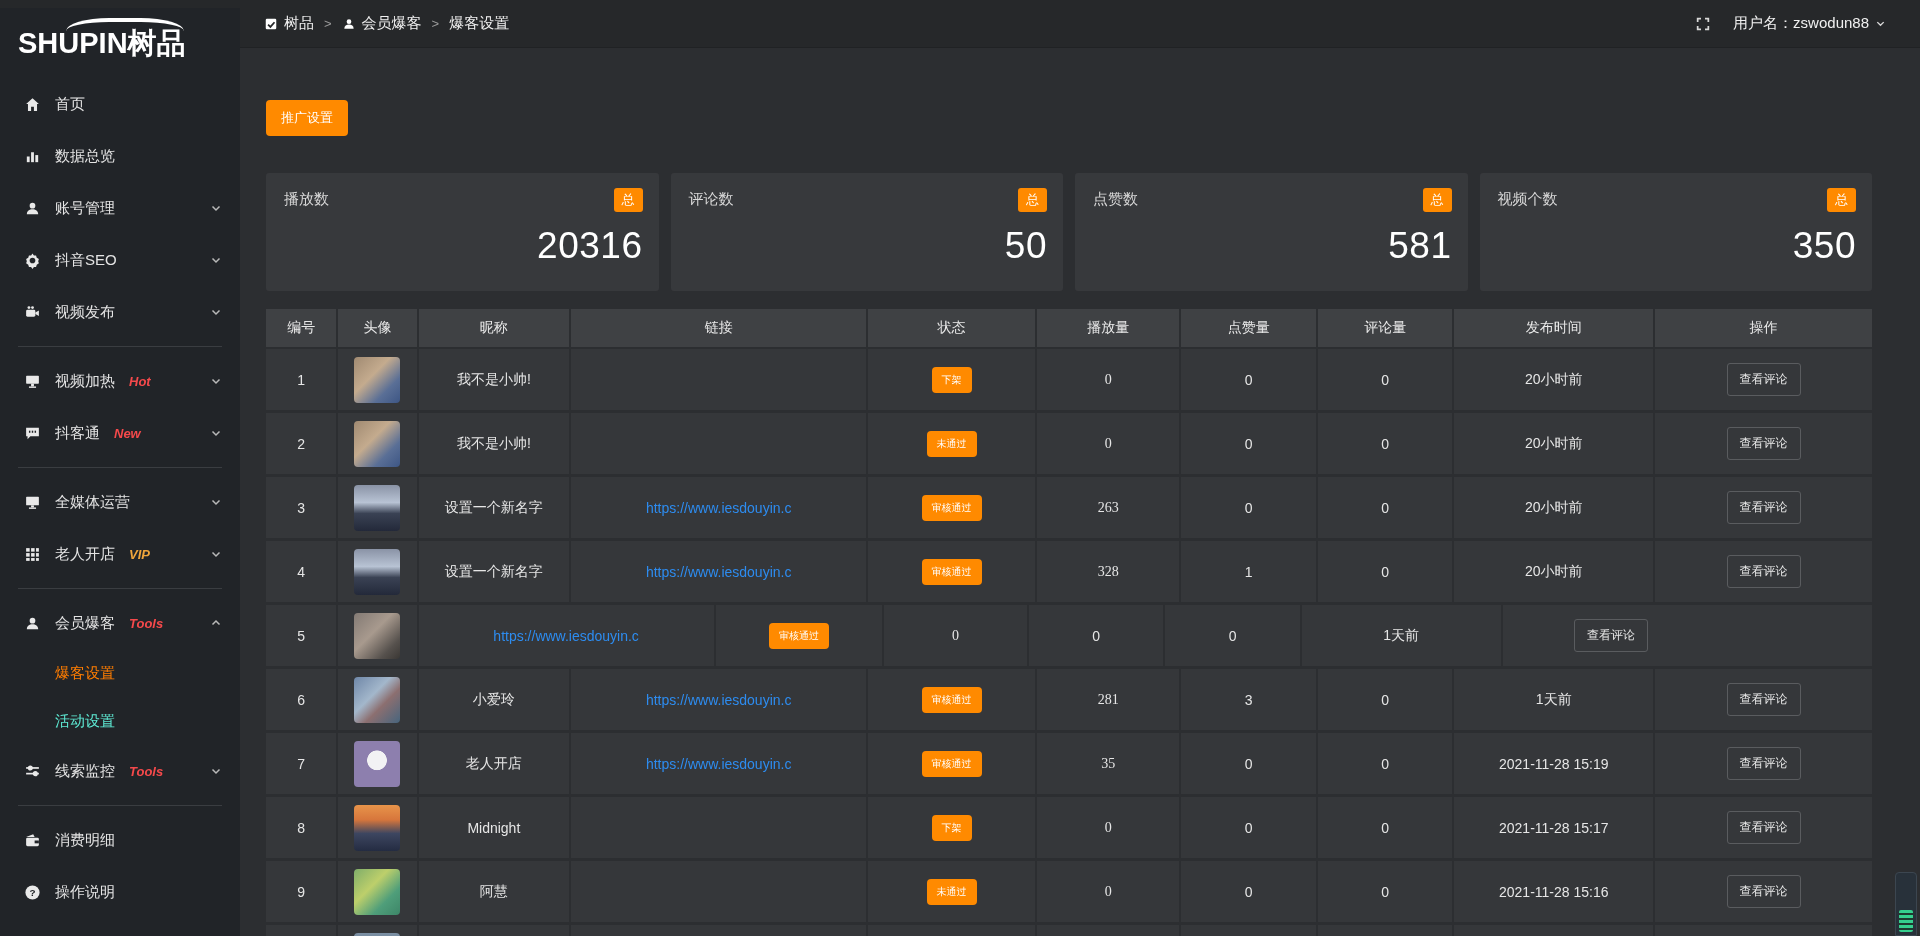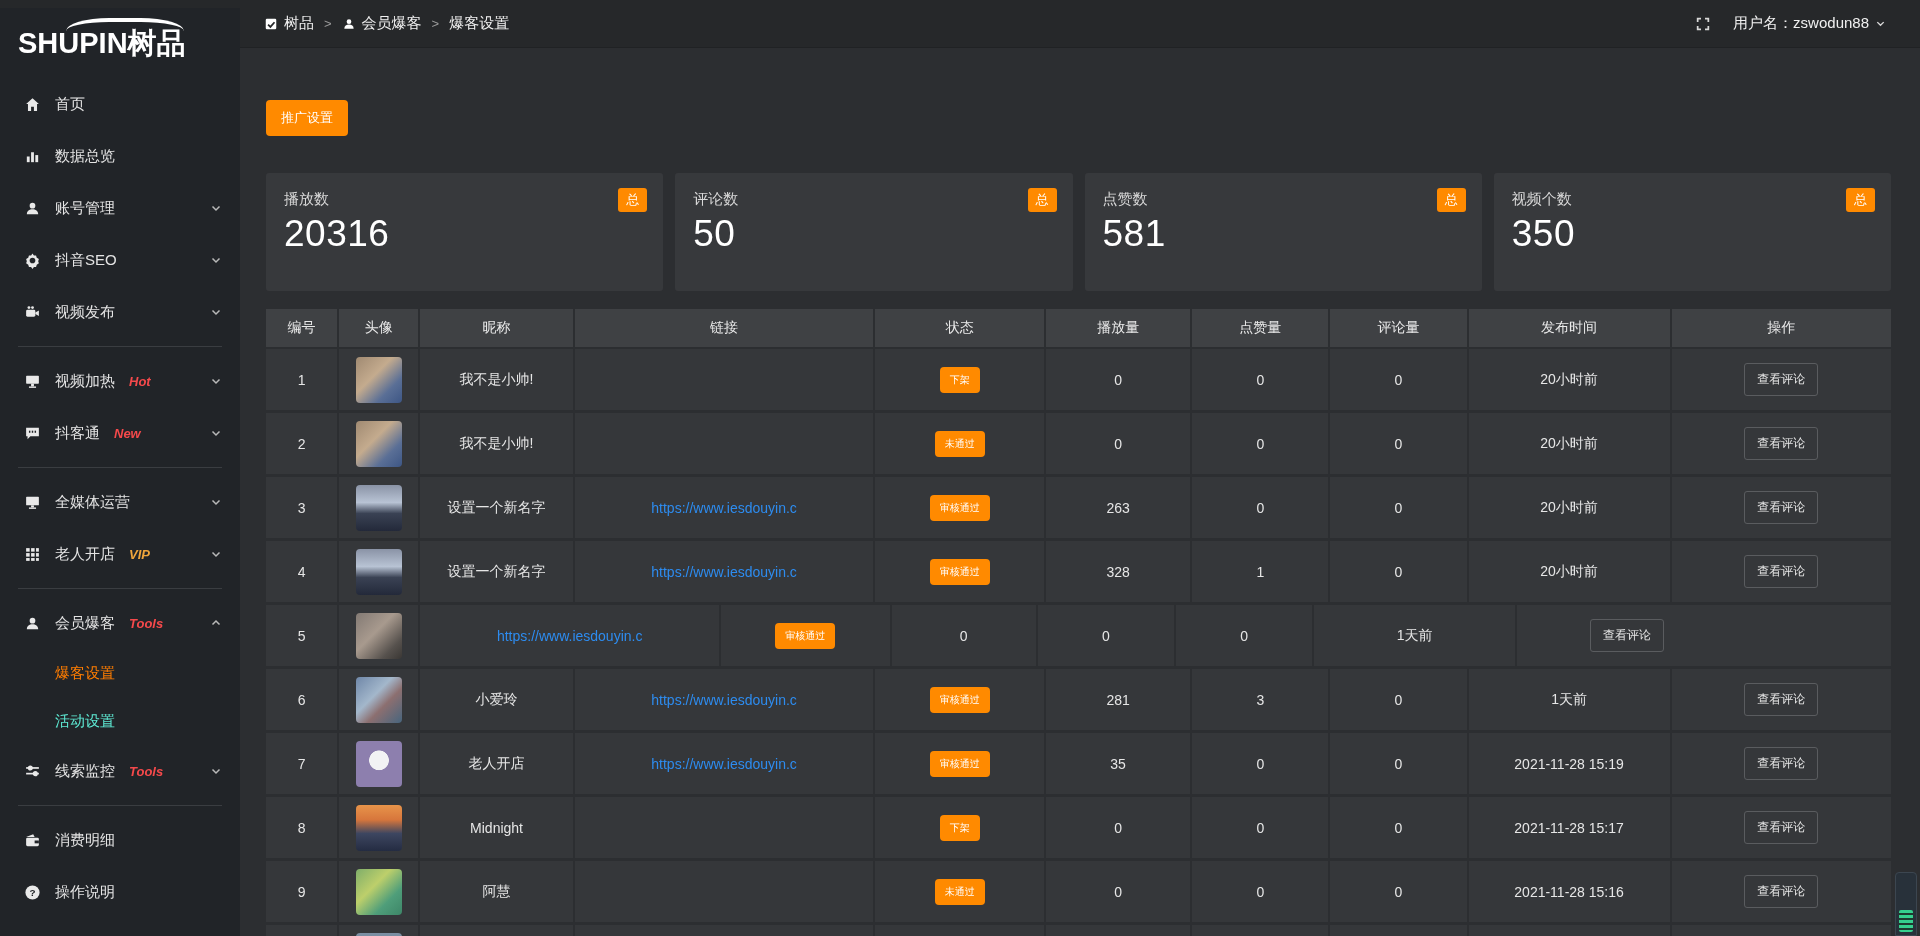--- a/index.html
+++ b/index.html
@@ -31,42 +31,42 @@
   .m-tag { font-style:italic; font-weight:700; font-size:13px; margin-left:14px; }
   .tag-red { color:#f4494b; }
   .tag-gold { color:#f0a63c; }
   .m-chev { margin-left:auto; width:12px; height:12px; color:#b9b9b9; }
   .m-divider { height:1px; background:#3a3d41; margin:8px 18px; }
   .sub-item { height:48px; display:flex; align-items:center; padding-left:55px; font-size:15px;
               color:#5eead4; cursor:pointer; }
   .sub-item.active { color:#ff7d00; }
 
   
-  .main { margin-left:240px; padding:48px 29px 0 26px; height:936px; overflow:hidden; }
+  .main { margin-left:240px; padding:48px 48px 0 26px; height:936px; overflow:hidden; }
   .promo-btn { margin-top:52px; display:inline-block; background:#ff8a00; color:#fff; font-size:13px;
                padding:9px 15px; border:none; border-radius:4px; cursor:pointer; }
 
   .cards { display:flex; gap:12px; margin-top:37px; }
   .card { flex:1; background:#37393c; border-radius:3px; height:118px; padding:17px 16px 0 18px; position:relative; }
   .card-label { font-size:15px; color:#d8d8d8; }
-  .card-value { font-size:37px; color:#fff; margin-top:4px; font-weight:400; letter-spacing:0.5px; }
+  .card-value { font-size:37px; color:#fff; margin-top:16px; font-weight:400; letter-spacing:0.5px;text-align:right; }
   .card-badge { position:absolute; top:15px; right:16px; background:#ff8a00; color:#fff;
                 font-size:13px; padding:3px 8px; border-radius:3px; }
 
   
   .table { margin-top:18px; }
   .tr { display:flex; background:#35373a; border-bottom:3px solid #2c2e31; }
   .tr.head { background:#3f4144; height:40px; border-bottom:2px solid #2c2e31; }
   .tr:not(.head) { height:64px; }
   .td { display:flex; align-items:center; justify-content:center; font-size:14px; color:#e6e6e6;
         border-right:2px solid #2c2e31; overflow:hidden; padding:0 6px; }
   .td:last-child { border-right:none; }
   .tr.head .td { font-size:14px; color:#eaeaea; }
   .c1 { width:4.5%; } .c2 { width:5%; } .c3 { width:9.5%; } .c4 { width:18.5%; }
-  .c5 { width:10.5%; } .c6 { width:9%; } .c7 { width:8.5%; } .c8 { width:8.5%; }
+  .c5 { width:10.5%; } .c6 { width:9%;font-family:Liberation Serif, serif; } .c7 { width:8.5%; } .c8 { width:8.5%; }
   .c9 { width:12.5%; } .c10 { width:13.5%; }
 
   .avatar { width:46px; height:46px; border-radius:4px; flex:none; }
   .av-boy    { background:linear-gradient(135deg,#a08a72 0%,#c4ab8e 40%,#5a6f96 72%,#3d5685 100%); }
   .av-sky    { background:linear-gradient(180deg,#8a93a6 0%,#b8c3d4 38%,#3a4254 62%,#23293a 100%); }
   .av-man    { background:linear-gradient(135deg,#837a74 0%,#a89a8e 42%,#56514d 78%,#3a3734 100%); }
   .av-pool   { background:linear-gradient(135deg,#6f87a8 0%,#a3b7cb 40%,#8c6f70 62%,#47657e 100%); }
   .av-toon   { background:radial-gradient(circle at 50% 42%,#f2f2f4 0 27%,rgba(0,0,0,0) 29%),#8d7fae; }
   .av-sunset { background:linear-gradient(180deg,#e8944a 0%,#d7763c 32%,#3d4660 62%,#242c42 100%); }
   .av-green  { background:linear-gradient(135deg,#7fae6a 0%,#bdcf6b 38%,#4f9e7a 70%,#3d8668 100%); }

